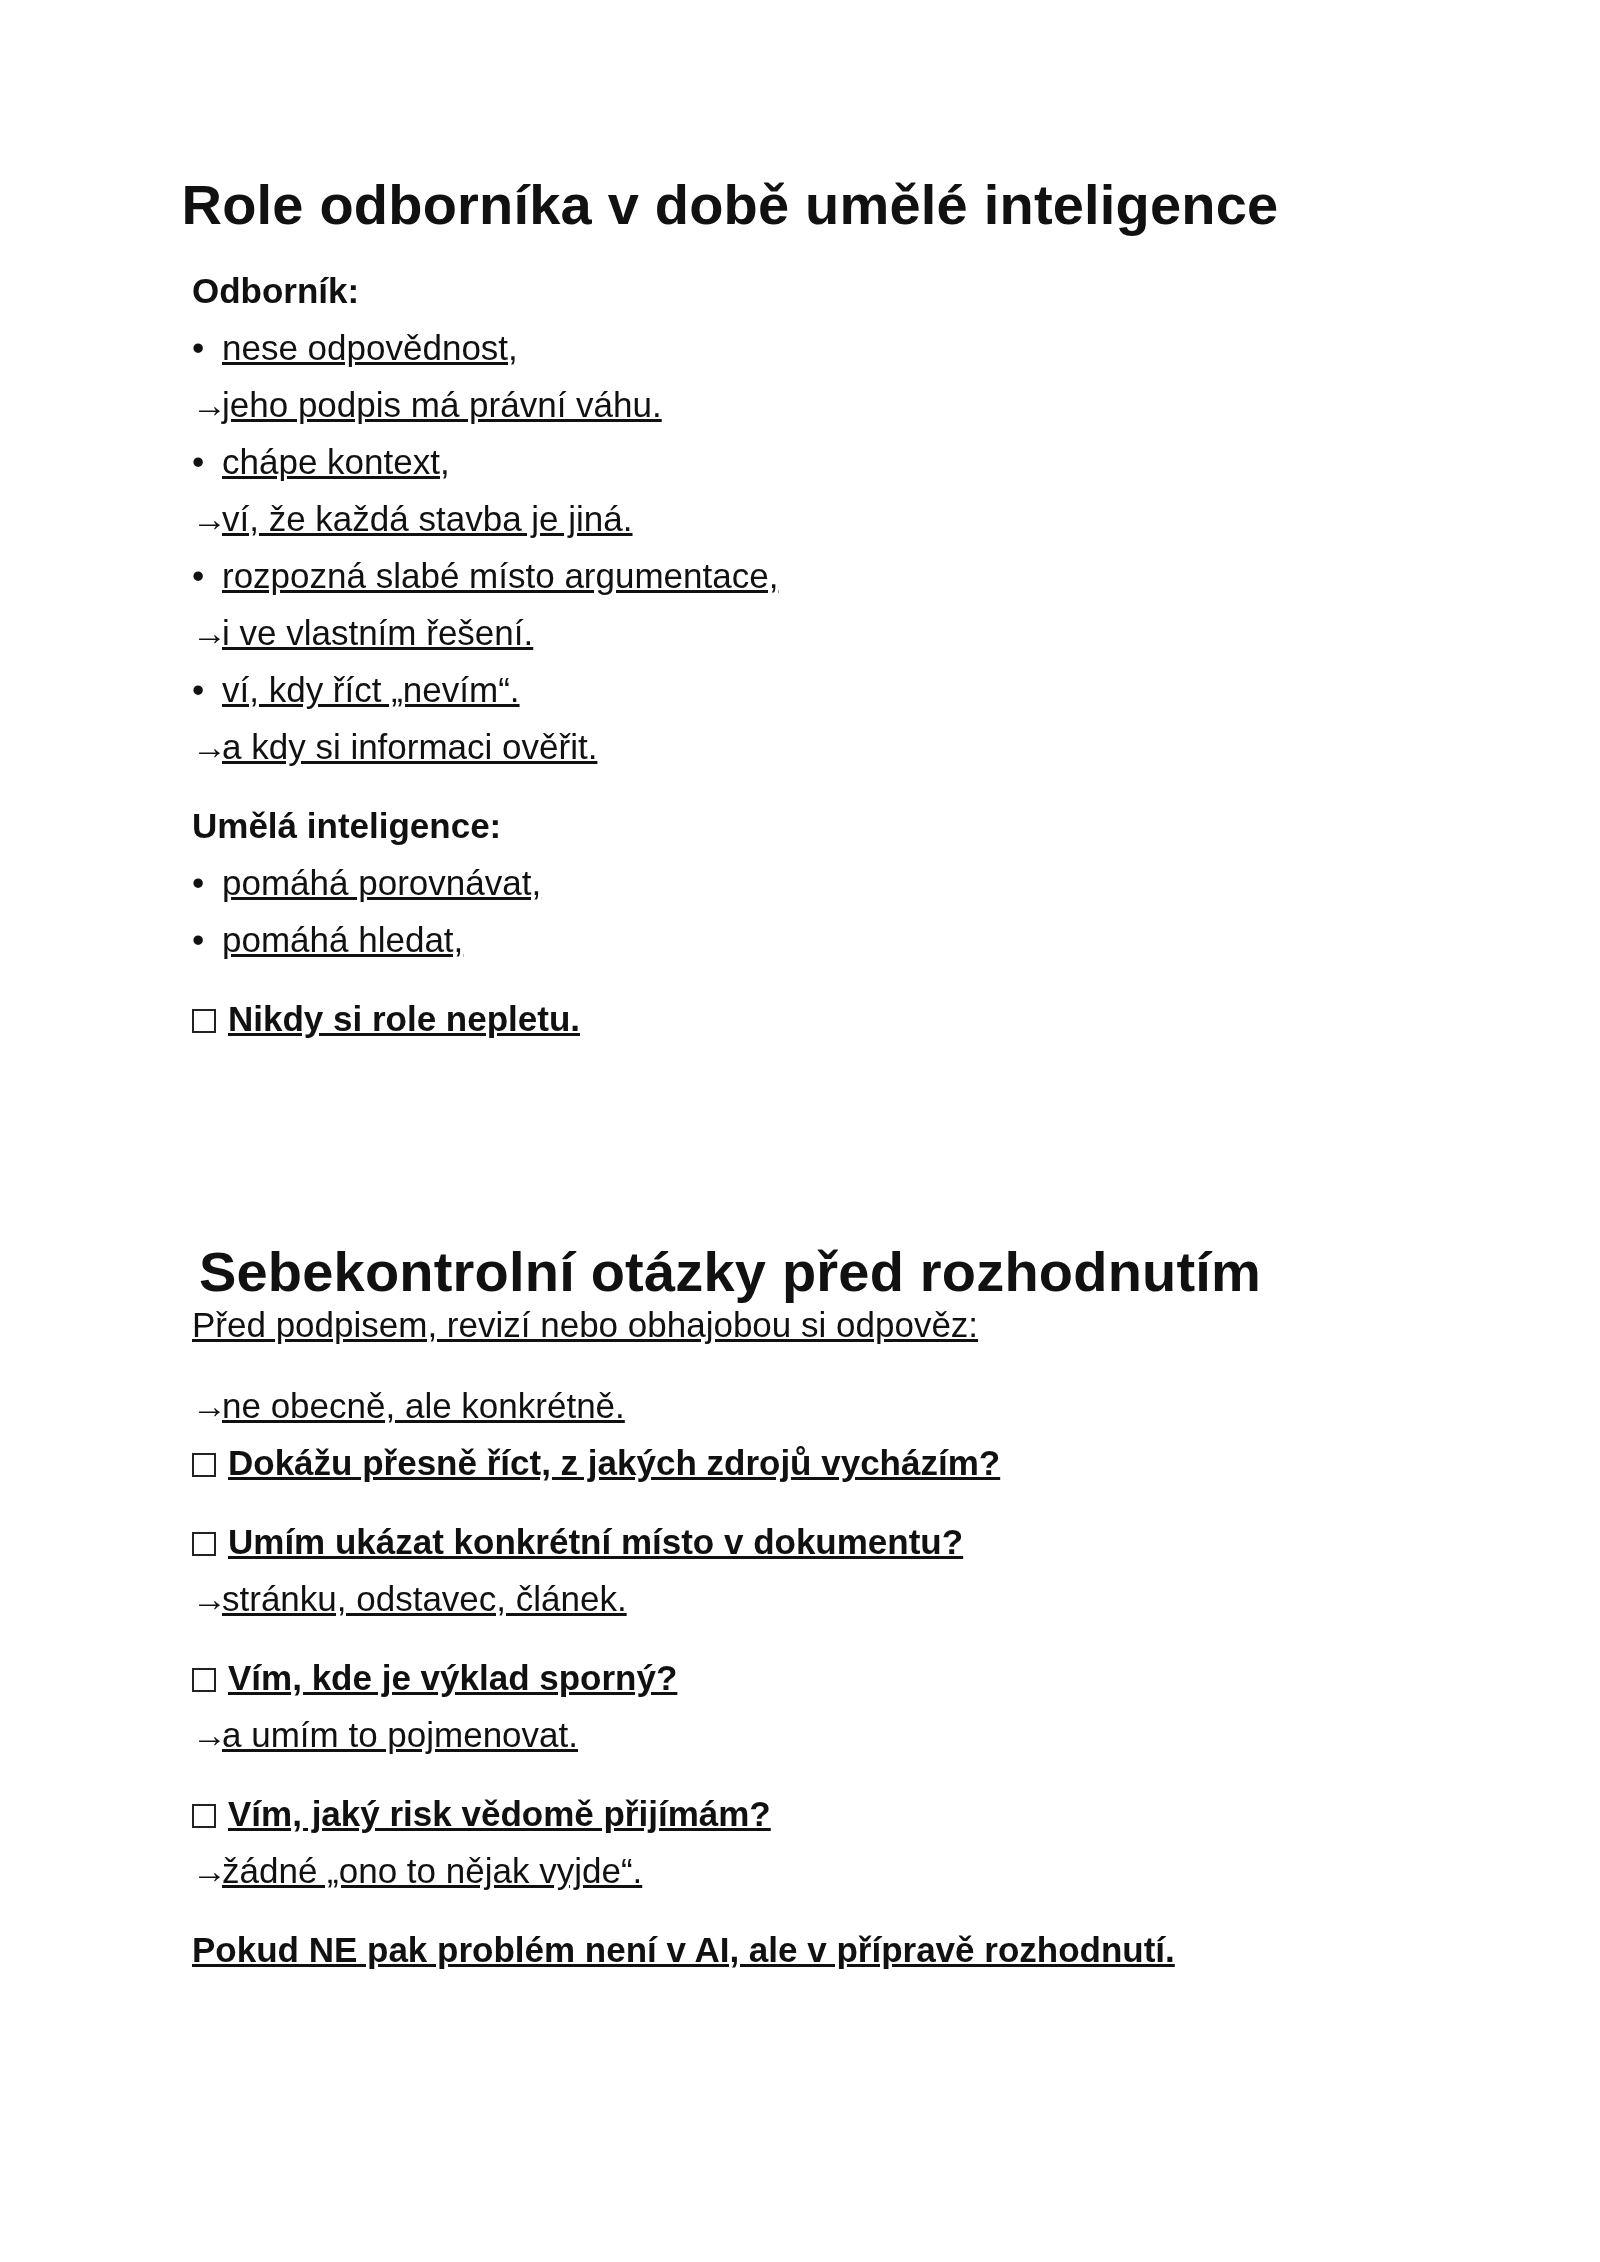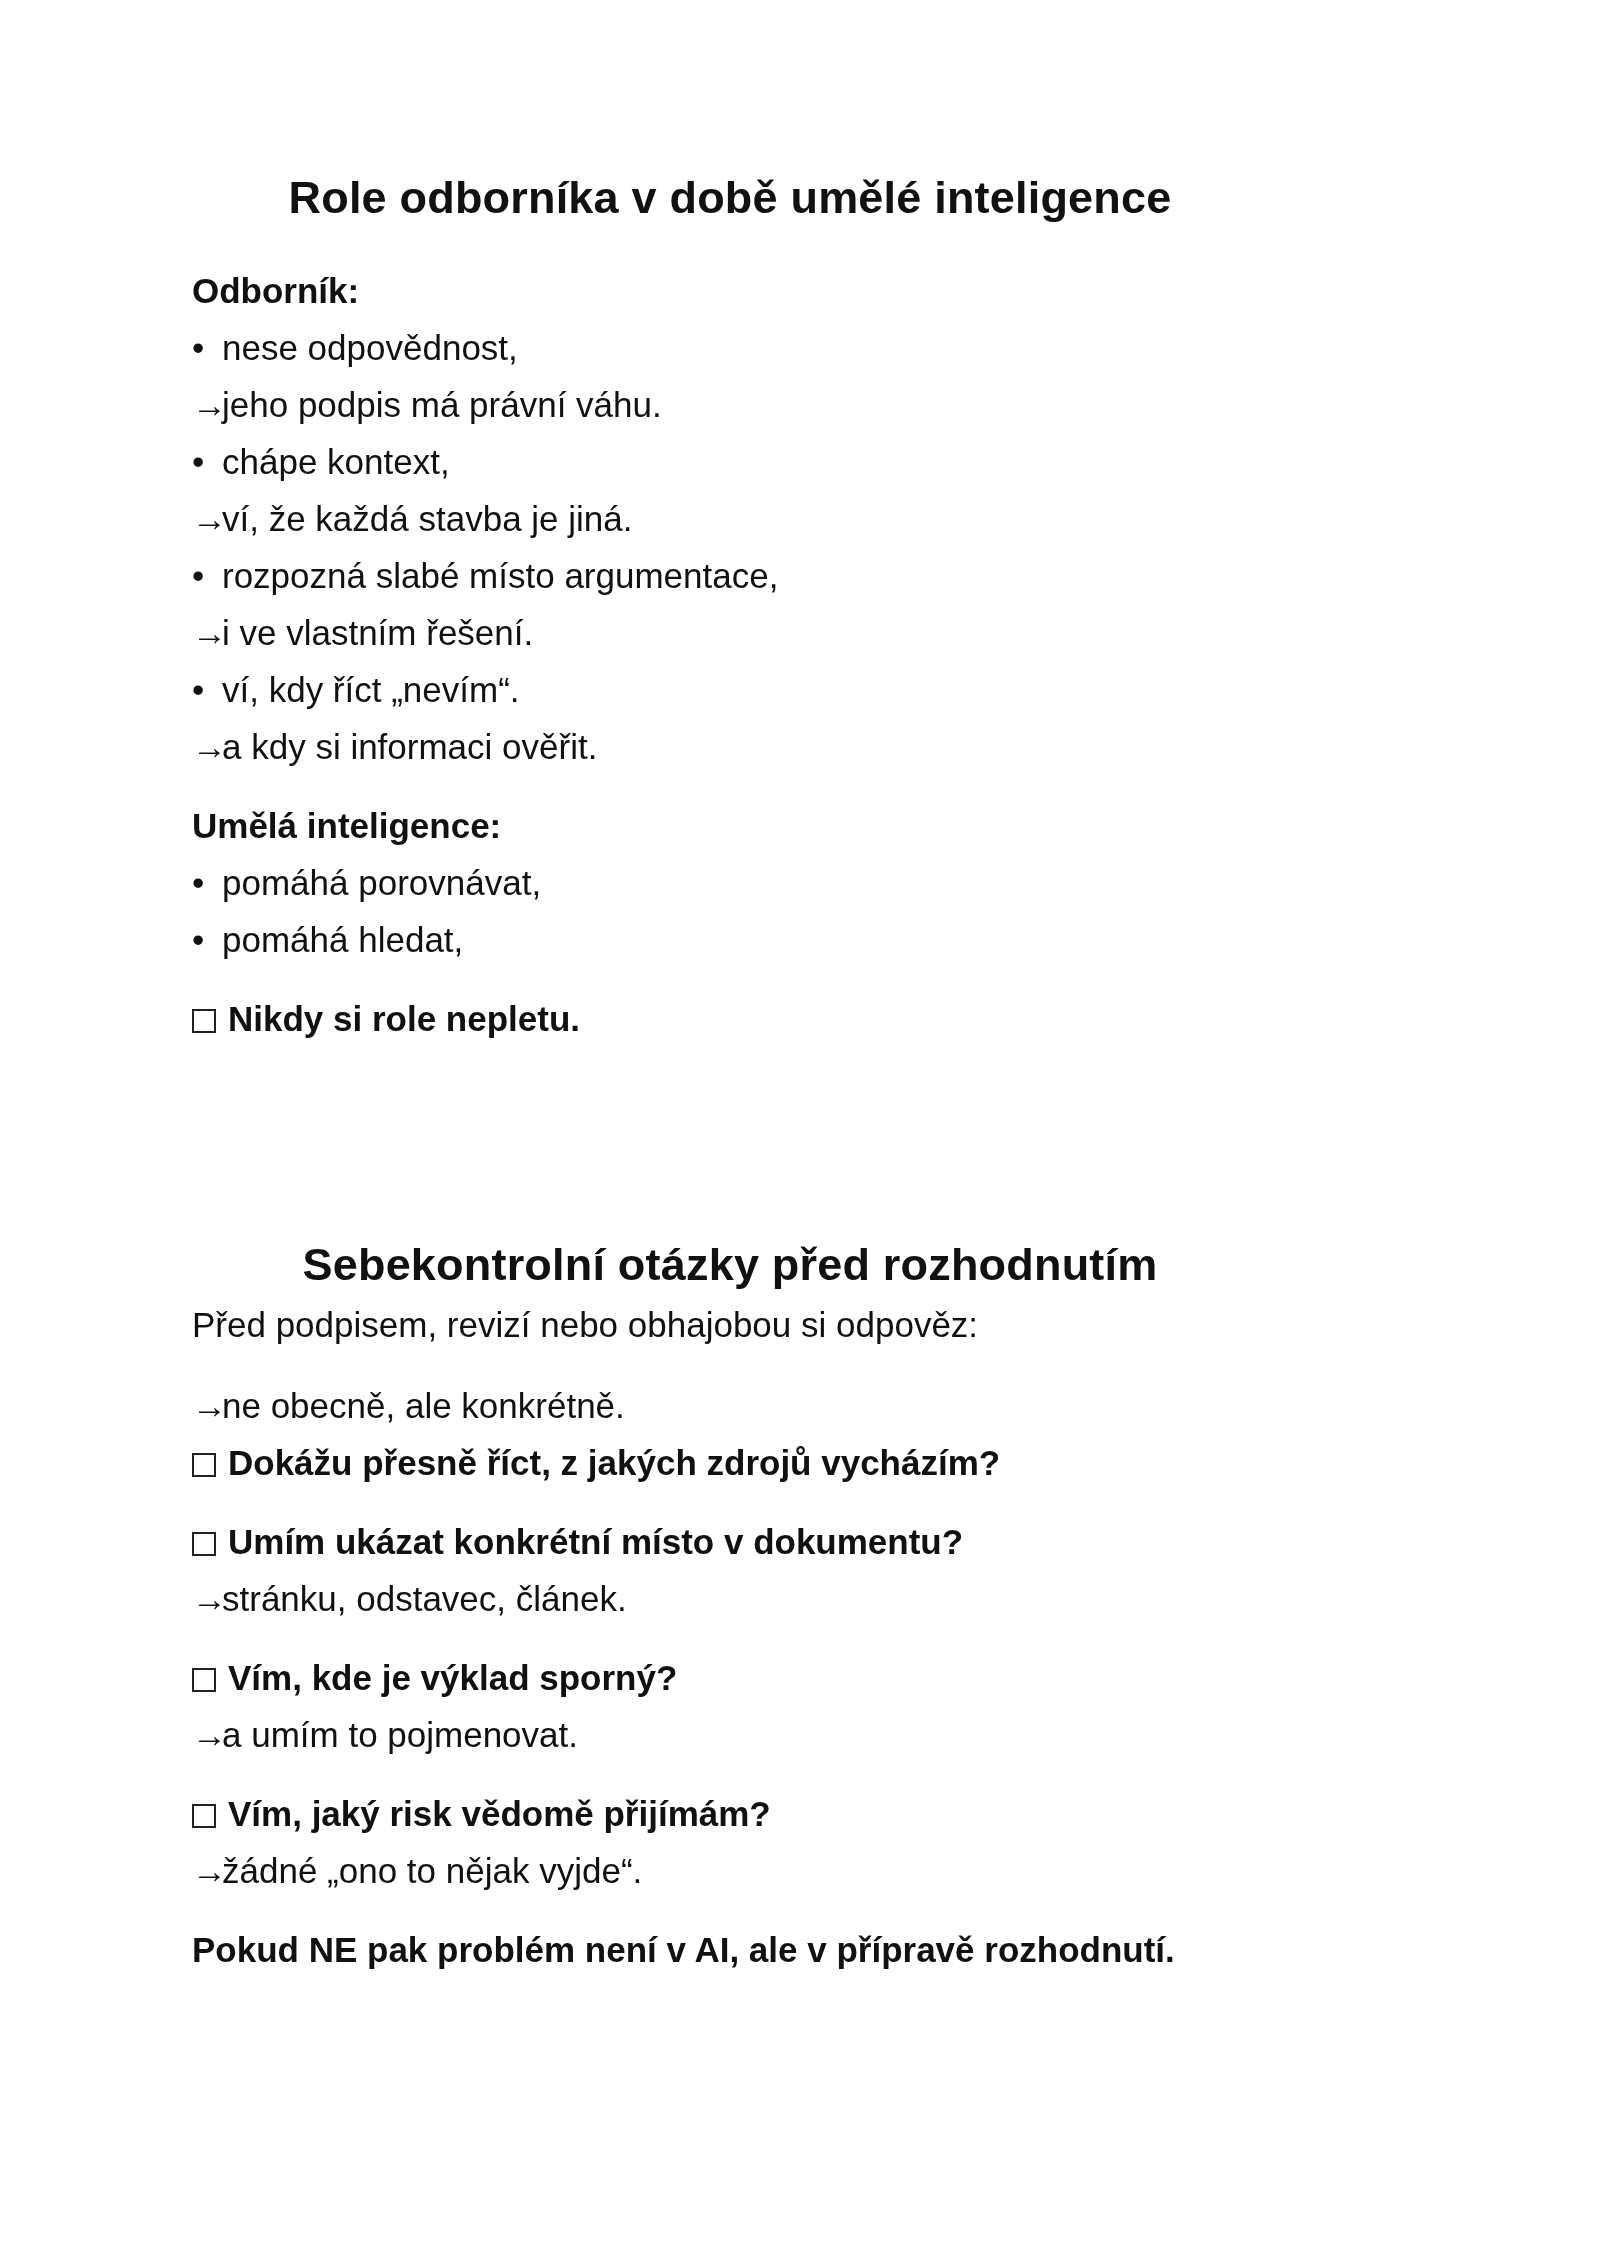--- a/index.html
+++ b/index.html
@@ -20,34 +20,35 @@
       width: 1600px;
       height: 2262px;
       background: #ffffff;
     }
     .title {
       position: absolute;
       left: 0;
       width: 1460px;
       text-align: center;
       font-weight: bold;
-      font-size: 45px;
+      font-size: 56px;
       letter-spacing: 0.2px;
       margin: 0;
     }
     .block {
       position: absolute;
       left: 192px;
       width: 1250px;
     }
     .line {
       font-size: 35px;
       line-height: 57px;
       height: 57px;
       white-space: nowrap;
+      text-decoration: underline;
     }
     .bold { font-weight: bold; }
     .subhead {
       font-size: 35px;
       font-weight: bold;
       line-height: 57px;
       height: 57px;
     }
     .gap { height: 22px; }
     .gap-lg { height: 24px; }

